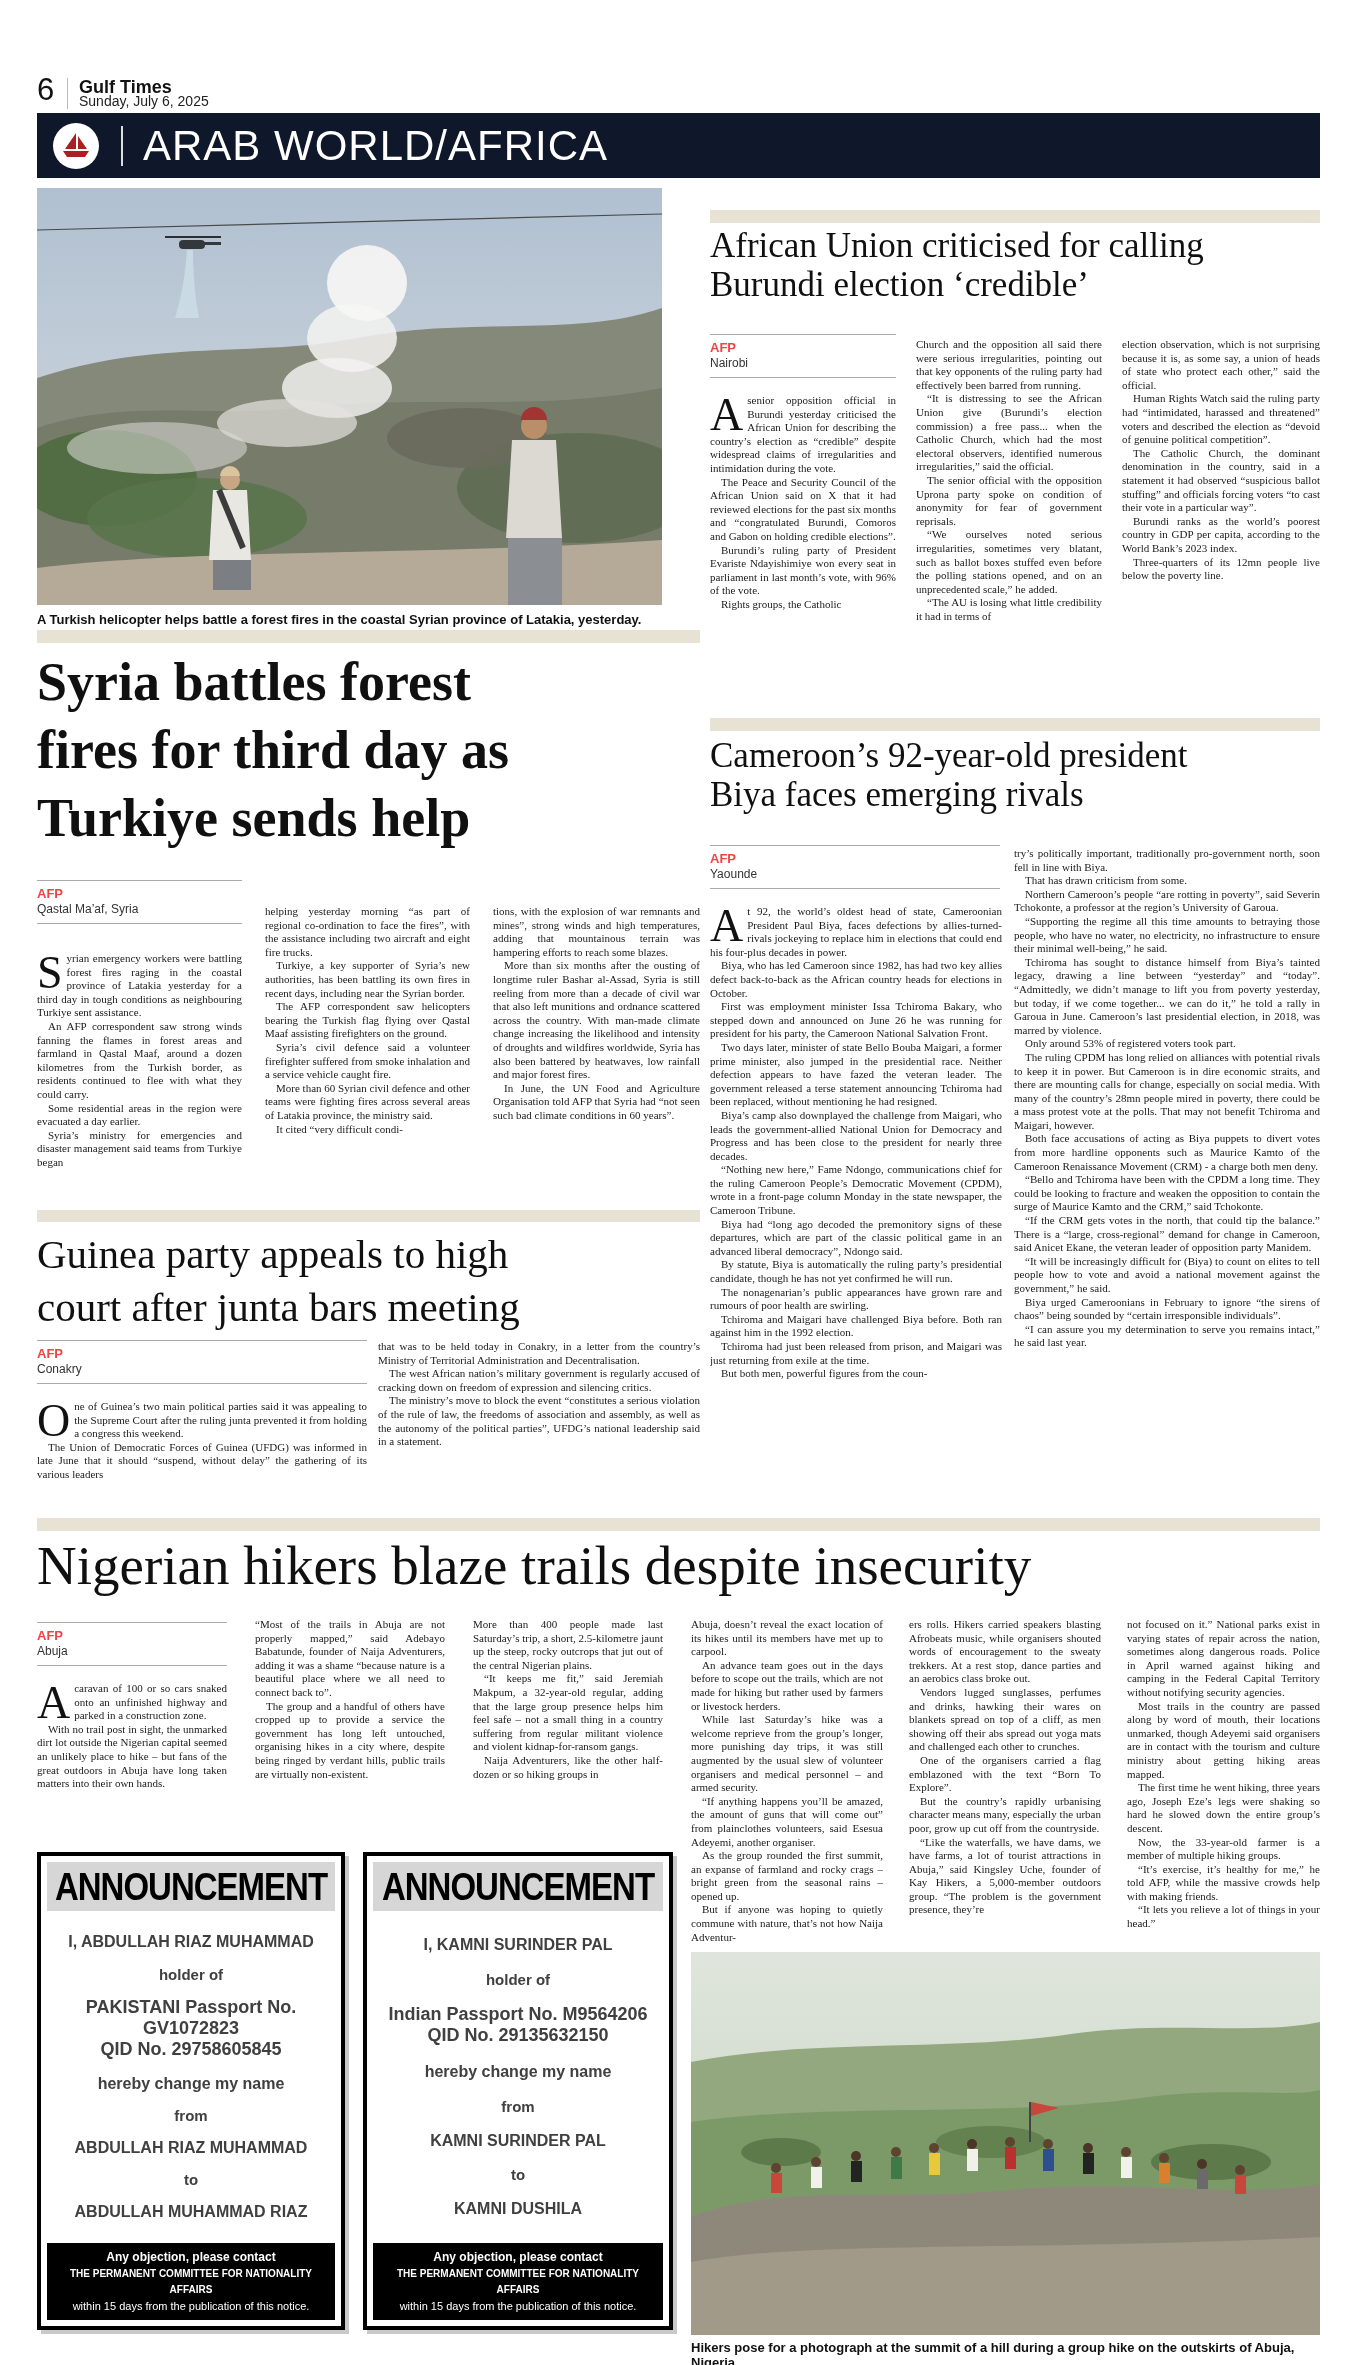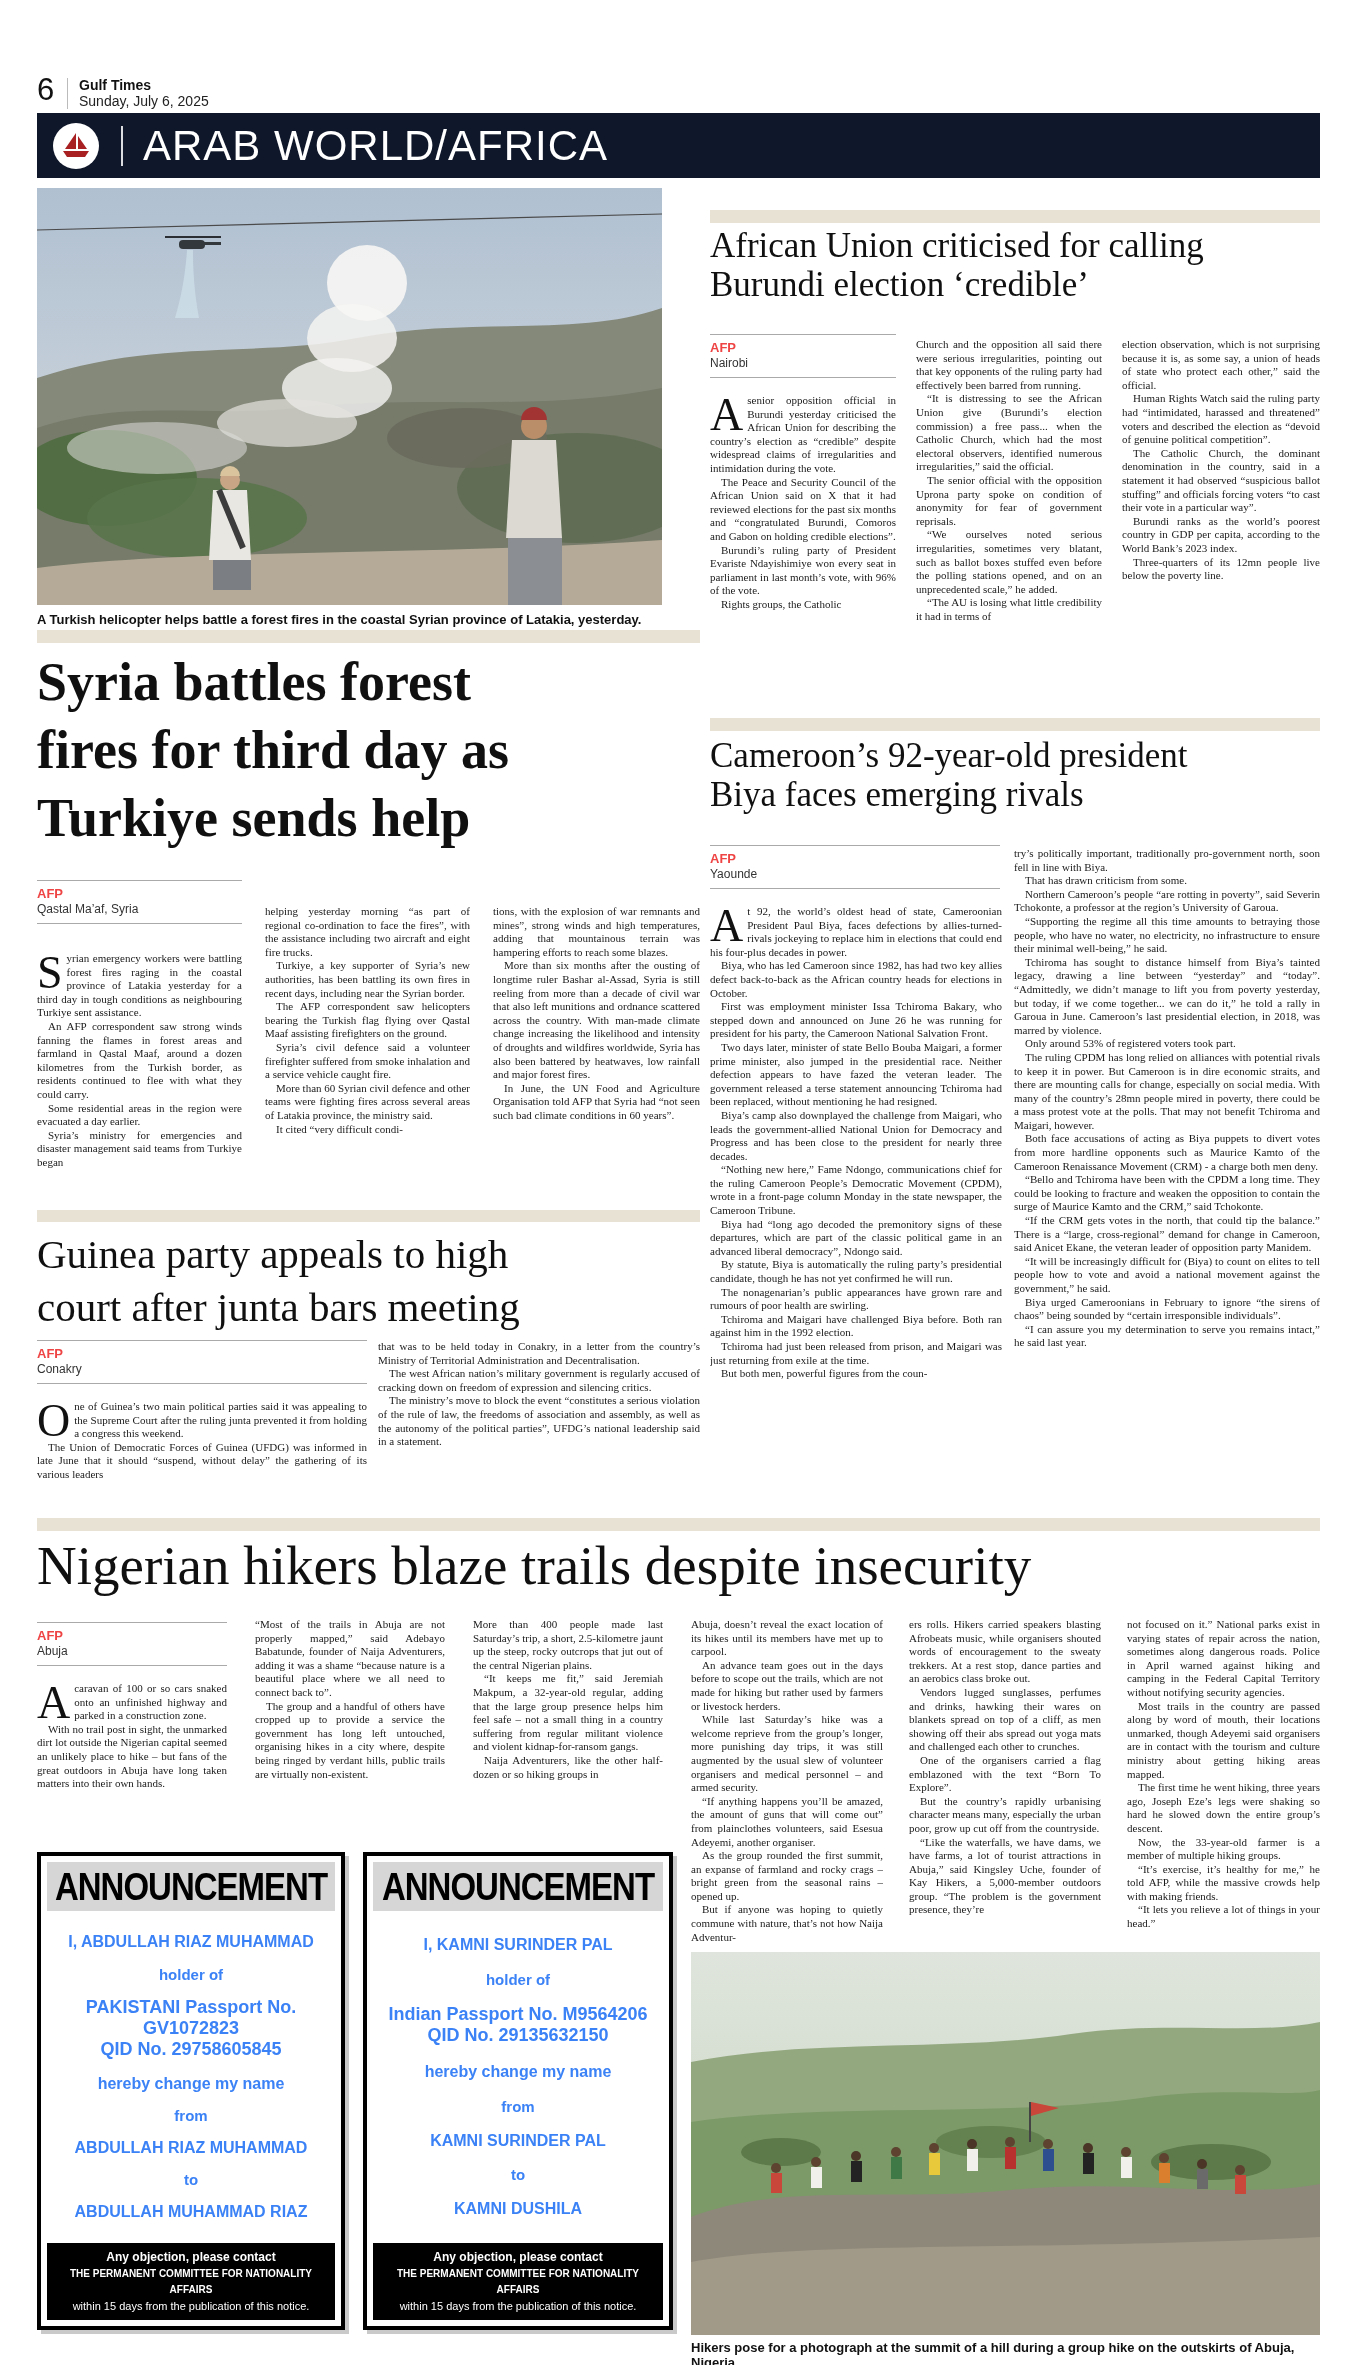--- a/index.html
+++ b/index.html
@@ -3,21 +3,21 @@
 <meta charset="utf-8">
 <style>
   html,body{margin:0;padding:0;background:#ffffff;}
   #page{position:relative;width:1351px;height:2365px;background:#ffffff;overflow:hidden;
         font-family:"Liberation Serif",serif;color:#141414;}
   .abs{position:absolute;}
 
   
   .page-num{font-family:"Liberation Sans",sans-serif;font-size:31px;font-weight:400;color:#111;}
   .vrule{width:1px;background:#bbb;}
-  .paper-name{font-family:"Liberation Sans",sans-serif;font-size:14px;font-weight:700;color:#111;}
+  .paper-name{font-family:"Liberation Sans",sans-serif;font-size:18px;font-weight:700;color:#111;}
   .paper-date{font-family:"Liberation Sans",sans-serif;font-size:14px;color:#222;}
 
   
   .banner{background:#0f172a;display:flex;align-items:center;}
   .logo-circle{width:46px;height:46px;border-radius:50%;background:#fff;margin-left:16px;
                display:flex;align-items:center;justify-content:center;flex:0 0 auto;}
   .banner-sep{width:2px;height:40px;background:rgba(255,255,255,.85);margin:0 0 0 22px;}
   .banner-title{font-family:"Liberation Sans",sans-serif;font-weight:400;font-size:42px;
                 color:#ffffff;letter-spacing:1px;margin-left:20px;white-space:nowrap;}
 
@@ -49,21 +49,21 @@
   
   .photo{overflow:hidden;background:#ccd4da;}
   .photo svg{display:block;}
 
   
   .ann-box{border:4px solid #000;background:#fff;box-shadow:4px 4px 0 #c9c9c9;
            display:flex;flex-direction:column;font-family:"Liberation Sans",sans-serif;text-align:center;}
   .ann-head{background:#d6d6d6;margin:6px;padding:6px 0 5px 0;}
   .ann-title{font-size:33px;font-weight:700;letter-spacing:-1px;transform:scaleY(1.15);color:#000;}
   .ann-body{flex:1;display:flex;flex-direction:column;justify-content:space-evenly;padding:2px 10px;}
-  .ann-line{font-weight:700;color:#3b82f6;}
+  .ann-line{font-weight:700;color:#404040;}
   .ann-intro{font-size:16px;}
   .ann-small{font-size:15px;}
   .ann-num{font-size:18px;}
   .ann-name{font-size:16px;}
   .ann-footer{background:#000;color:#fff;padding:7px 6px 8px 6px;margin:6px;}
   .ann-f1{font-size:12px;font-weight:700;}
   .ann-f2{font-size:10px;font-weight:700;line-height:16px;margin:2px 0;}
   .ann-f3{font-size:11px;font-weight:400;}
 </style>
 </head>

